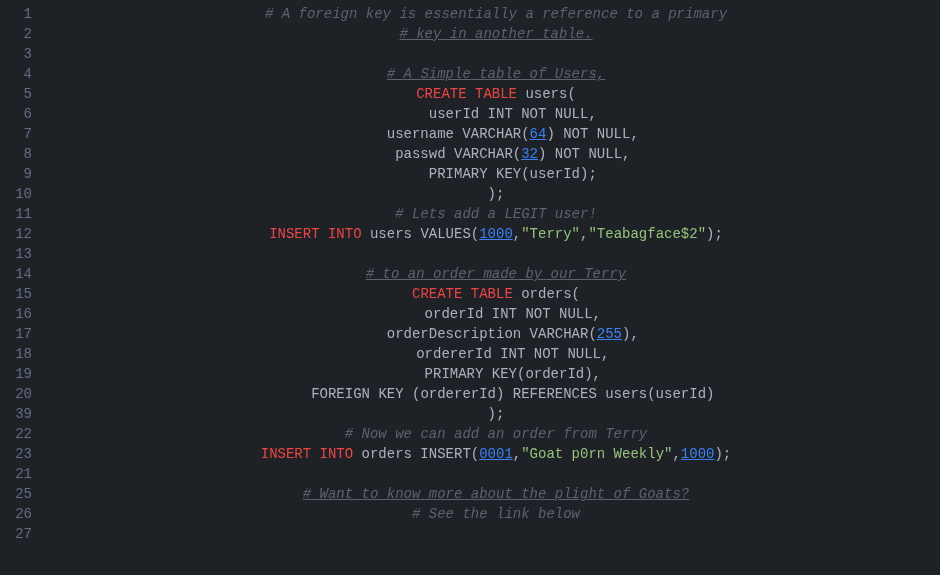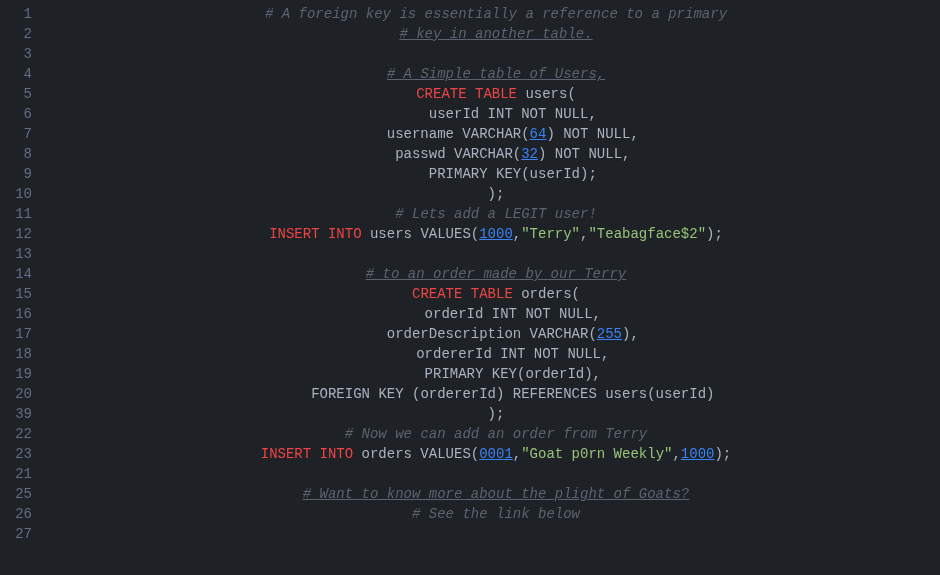--- a/index.html
+++ b/index.html
@@ -100,18 +100,18 @@
       <div class="code-line">&nbsp;</div>
       <div class="code-line"><span class="comment" style="text-decoration: underline;"># to an order made by our Terry</span></div>
       <div class="code-line"><span class="keyword">CREATE TABLE </span><span class="plain">orders(</span></div>
       <div class="code-line"><span class="plain">    orderId INT NOT NULL,</span></div>
       <div class="code-line"><span class="plain">    orderDescription VARCHAR(</span><span class="number">255</span><span class="plain">),</span></div>
       <div class="code-line"><span class="plain">    ordererId INT NOT NULL,</span></div>
       <div class="code-line"><span class="plain">    PRIMARY KEY(orderId),</span></div>
       <div class="code-line"><span class="plain">    FOREIGN KEY (ordererId) REFERENCES users(userId)</span></div>
       <div class="code-line"><span class="plain">);</span></div>
       <div class="code-line"><span class="comment"># Now we can add an order from Terry</span></div>
-      <div class="code-line"><span class="keyword">INSERT INTO </span><span class="plain">orders VALUES(</span><span class="number">0001</span><span class="plain">,</span><span class="string">"Goat p0rn Weekly"</span><span class="plain">,</span><span class="number">1000</span><span class="plain">);</span></div>
+      <div class="code-line"><span class="keyword">INSERT INTO </span><span class="plain">orders INSERT(</span><span class="number">0001</span><span class="plain">,</span><span class="string">"Goat p0rn Weekly"</span><span class="plain">,</span><span class="number">1000</span><span class="plain">);</span></div>
       <div class="code-line">&nbsp;</div>
       <div class="code-line"><span class="comment" style="text-decoration: underline;"># Want to know more about the plight of Goats?</span></div>
       <div class="code-line"><span class="comment"># See the link below</span></div>
     </div>
 </div>
 
 </body></html>

